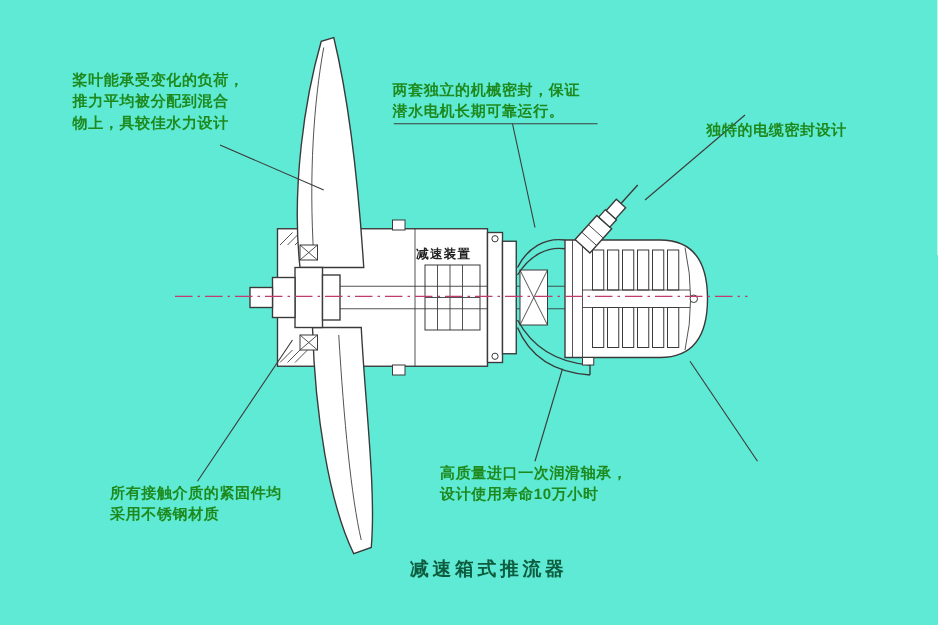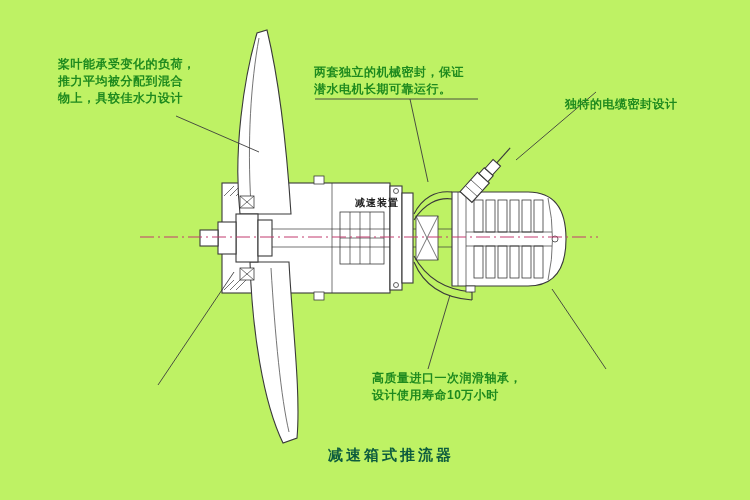--- a/index.html
+++ b/index.html
@@ -1,20 +1,20 @@
 <!DOCTYPE html>
 <html style="--annotation-green: #1e8a1e; --title-green: #0d5c3e; --axis-magenta: #c23b6e; --line-color: #3a3a3a;"><head>
 <meta charset="utf-8">
 <style>
   html, body { margin: 0; padding: 0; background: #fff; }
   .page {
     position: relative;
     width: 750px;
     height: 500px;
-    background: #bef264;
+    background: #5eead4;
     overflow: hidden;
     font-family: "Liberation Sans", "DejaVu Sans", sans-serif;
   }
   .drawing-svg {
     position: absolute;
     left: 0; top: 0;
     width: 750px; height: 500px;
   }
   .part   { fill: #ffffff; stroke: var(--line-color, #3a3a3a); stroke-width: 1.1; }
   .partd  { fill: #ffffff; stroke: var(--line-color, #3a3a3a); stroke-width: 0.8; }
@@ -26,21 +26,21 @@
     position: absolute;
     color: var(--annotation-green, #1e8a1e);
     font-size: 12px;
     font-weight: bold;
     line-height: 17px;
     white-space: pre-line;
     letter-spacing: 0.5px;
   }
   .gear-label {
     position: absolute;
-    left: 355px; top: 196px;
+    left: 333px; top: 196px;
     color: #222;
     font-size: 10px;
     font-weight: bold;
     letter-spacing: 1px;
   }
   .diagram-title {
     position: absolute;
     left: 0; right: 0;
     top: 446px;
     text-align: center;
@@ -163,22 +163,24 @@
 
   <div class="ann" style="left:58px; top:56px;">桨叶能承受变化的负荷，
 推力平均被分配到混合
 物上，具较佳水力设计</div>
 
   <div class="ann" style="left:314px; top:64px;">两套独立的机械密封，保证
 潜水电机长期可靠运行。</div>
 
   <div class="ann" style="left:565px; top:76px;margin-top:20px;">独特的电缆密封设计</div>
 
+  <div class="ann" style="left:88px; top:386px;">所有接触介质的紧固件均
+采用不锈钢材质</div>
 
-  <div class="ann" style="left:352px; top:370px;margin-left:20px;">高质量进口一次润滑轴承，
+  <div class="ann" style="left:352px; top:370px;">高质量进口一次润滑轴承，
 设计使用寿命10万小时</div>
 
 
   <div class="gear-label">减速装置</div>
 
   <div class="diagram-title">减速箱式推流器</div>
 
 </div>
 
 </body></html>

